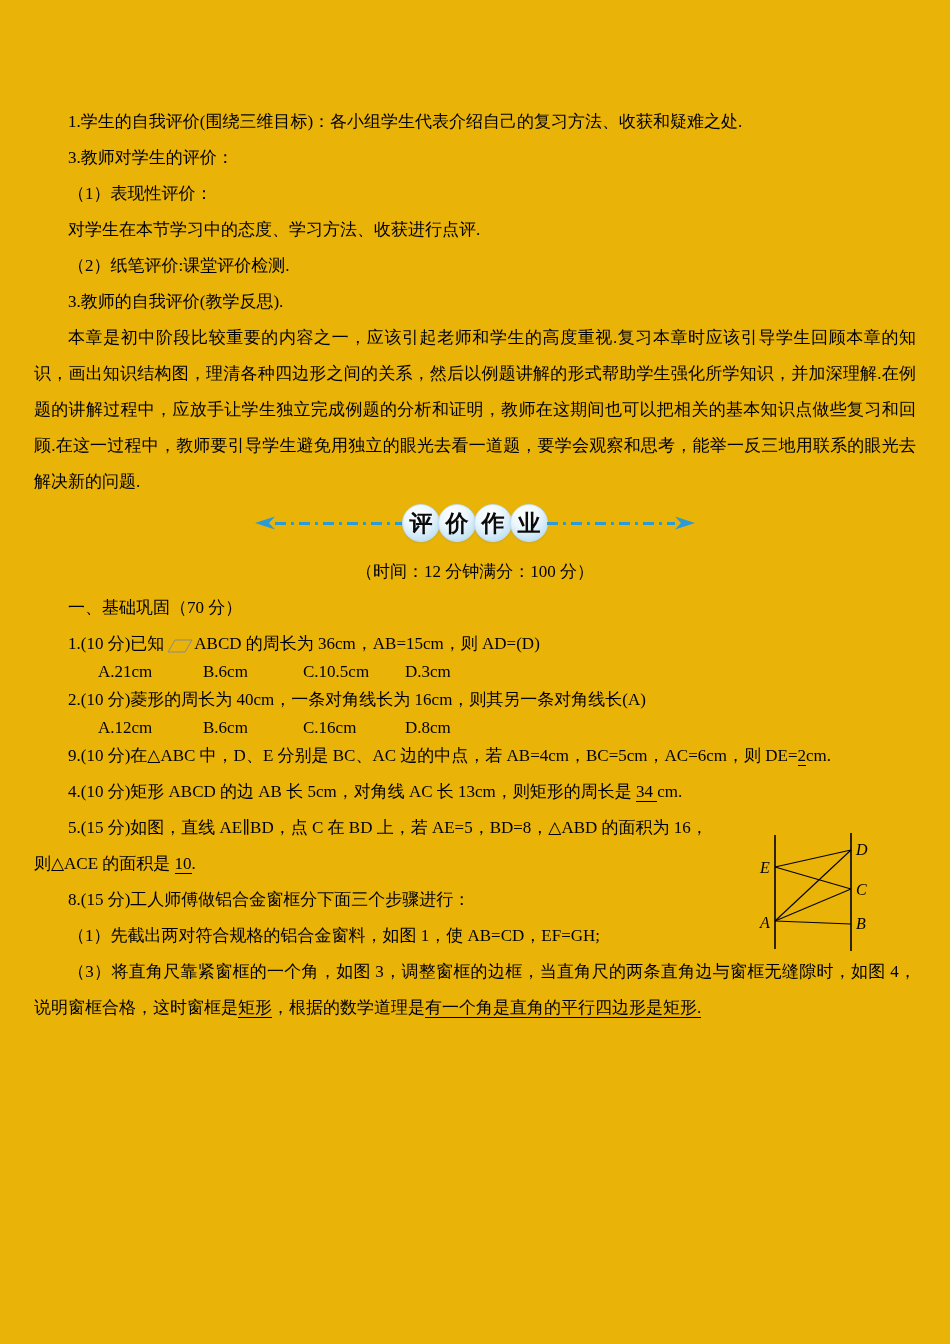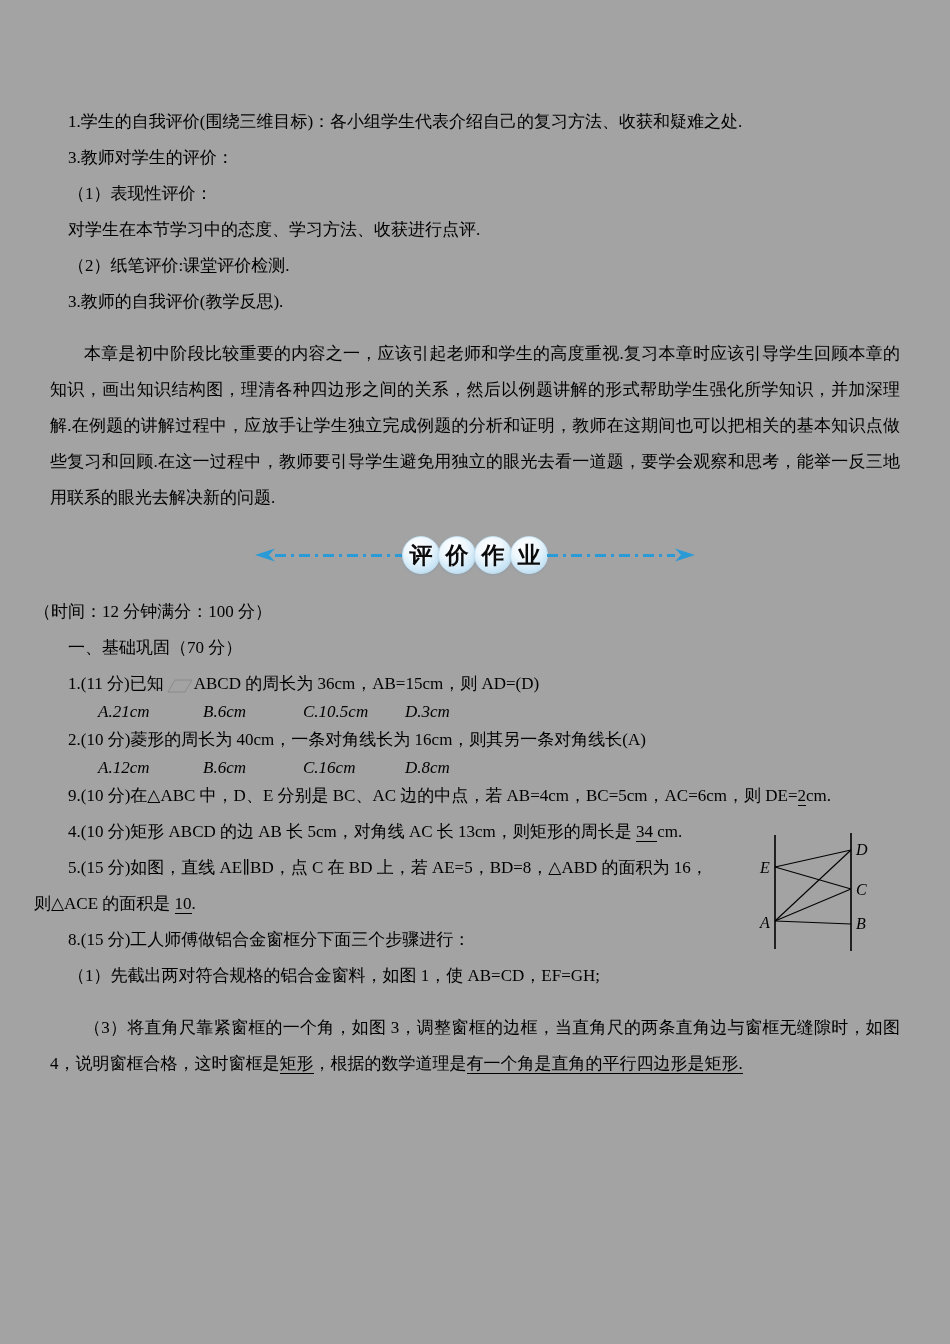--- a/index.html
+++ b/index.html
@@ -1,30 +1,30 @@
 <!DOCTYPE html>
 <html><head>
 <meta charset="utf-8">
 <style>
   * { box-sizing: border-box; }
   html, body { margin: 0; padding: 0; background: #ffffff; }
   .page {
     position: relative;
     width: 950px;
     height: 1344px;
-    background: #a3a3a3;
+    background: #eab308;
     font-family: "Liberation Serif", "DejaVu Serif", serif;
     font-size: 17px;
     color: #000000;
     overflow: hidden;
   }
   .content { padding: 104px 34px 0 34px; }
 
   .tline { line-height: 36px; text-indent: 2em; }
-  .para  { line-height: 36px; text-indent: 2em; text-align: justify; margin: 16px; }
+  .para  { line-height: 36px; text-indent: 2em; text-align: justify; margin: 0; }
 
   
   .banner {
     height: 46px;
     display: flex;
     align-items: center;
     justify-content: center;
   }
   .dash {
     width: 128px; height: 3px;
@@ -39,24 +39,24 @@
     display: flex; align-items: center; justify-content: center;
     background: radial-gradient(circle at 40% 28%, #ffffff 0%, #eef7fd 38%, #cbe6f6 70%, #a5d2ed 100%);
     border: 1px solid #c4dff0;
     box-shadow: 0 1px 2px rgba(100,150,190,0.25);
     font-family: "Liberation Sans", "DejaVu Sans", sans-serif;
     font-weight: 900;
     font-size: 23px;
     color: #0b0b0b;
   }
 
-  .time-note { line-height: 36px; margin-top: 16px; }
+  .time-note { line-height: 36px; margin-top: 8px; text-align: center; }
   .qline { line-height: 36px; }
   .qline.indent, .opts { text-indent: 2em; }
-  .opts .opt { display: inline-block; text-indent: 0; font-style: italic; }
+  .opts .opt { display: inline-block; text-indent: 0; }
   .opts .opt.w1 { width: 105px; }
   .opts .opt.w2 { width: 100px; }
   .opts .opt.w3 { width: 102px; }
   .opts { padding-left: 30px; }
 
   .u { border-bottom: 1px solid #000; white-space: pre-wrap; }
 
   .pgram-icon { vertical-align: -5px; margin: 0 1px 0 3px; }
 
   .figure5 {
@@ -107,21 +107,21 @@
       <svg class="arrow-svg" width="20" height="16" viewBox="0 0 20 16">
         <polygon points="0,1.5 20,8 0,14.5 6,8" fill="#2b9bd7"></polygon>
       </svg>
     </div>
 
     <div class="time-note">（时间：12 分钟满分：100 分）</div>
 
     <div class="qline indent">一、基础巩固（70 分）</div>
 
     <div class="qline indent">
-      <span>1.(11 分)已知</span><svg class="pgram-icon" width="26" height="16" viewBox="0 0 26 16">
+      <span>1.(10 分)已知</span><svg class="pgram-icon" width="26" height="16" viewBox="0 0 26 16">
           <polygon points="8,2 25,2 18,14 1,14" fill="none" stroke="#8a8a8a" stroke-width="1"></polygon>
         </svg><span>ABCD 的周长为 36cm，AB=15cm，则 AD=(D)</span>
     </div>
     <div class="opts">
       <span class="opt w1">A.21cm</span><span class="opt w2">B.6cm</span><span class="opt w3">C.10.5cm</span><span class="opt">D.3cm</span>
     </div>
 
     <div class="qline indent">2.(10 分)菱形的周长为 40cm，一条对角线长为 16cm，则其另一条对角线长(A)</div>
     <div class="opts">
       <span class="opt w1">A.12cm</span><span class="opt w2">B.6cm</span><span class="opt w3">C.16cm</span><span class="opt">D.8cm</span>

